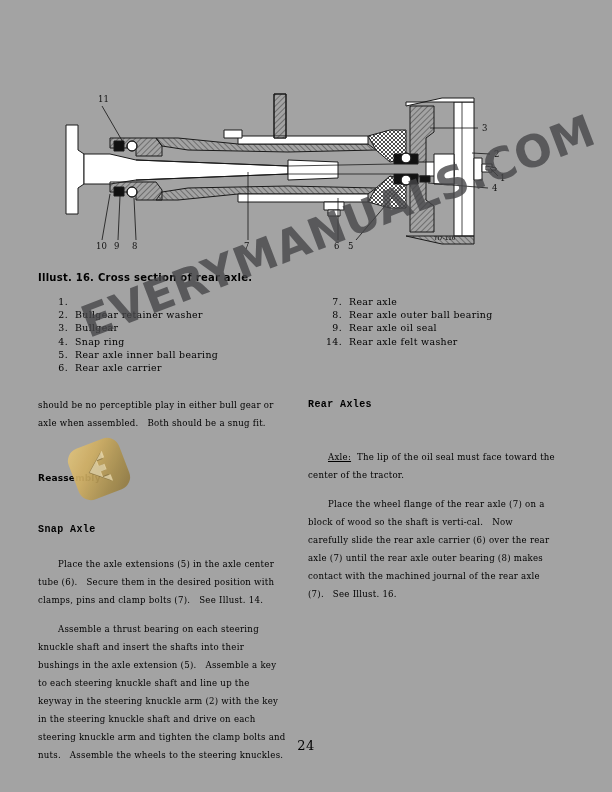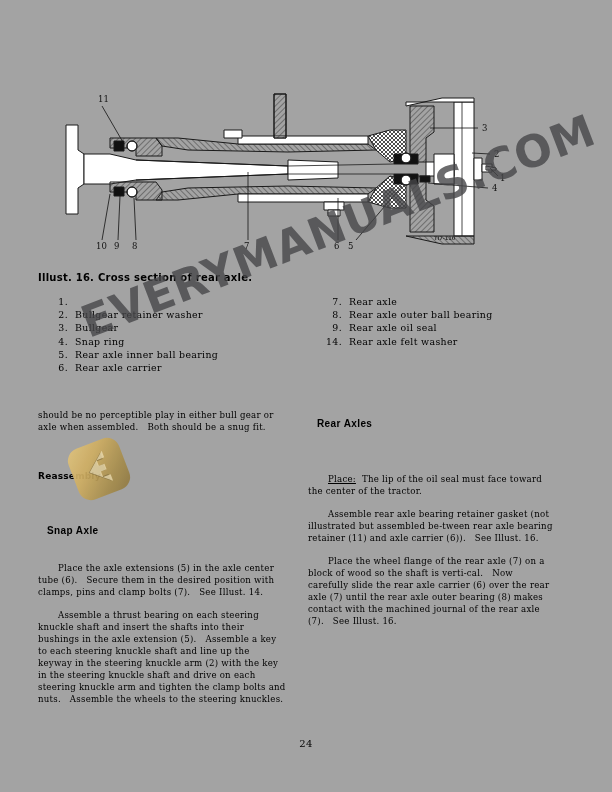--- a/index.html
+++ b/index.html
@@ -56,61 +56,61 @@
   .legend .num {
     display: inline-block;
     width: 20px;
     text-align: right;
     margin-right: 7px;
   }
 
   
   .col {
     position: absolute;
-    top: 409px;
+    top: 396px;
     width: 248px;
     font-family: "DejaVu Serif", serif;
     font-size: 8.6px;
-    line-height: 12px;
+    line-height: 18px;
     letter-spacing: 0.25px;
   }
   .col-a { left: 38px; }
   .col-b { left: 308px; }
 
   .para { margin: 0 0 11px 0; white-space: pre-wrap; }
   .para.indent { text-indent: 20px; }
   .para.noindent { text-indent: 0; }
 
   .h-section {
     font-family: "DejaVu Sans", sans-serif;
     font-weight: bold;
     font-size: 9px;
     letter-spacing: 0.2px;
     margin: 0 0 0 0;
   }
   .h-sub {
-    font-family: Liberation Sans, sans-serif;
+    font-family: Liberation Mono, monospace;
     font-weight: bold;
     font-size: 10px;
     letter-spacing: 0.4px;
-    margin: 9px;
+    margin: 0;
   }
   .spacer-lg { height: 34px; }
   .spacer-md { height: 26px; }
   .spacer-sm { height: 16px; }
   .u { text-decoration: underline; }
 
   
   .pageno {
     position: absolute;
     left: 0; right: 0;
     top: 738px;
     text-align: center;
     font-family: "DejaVu Serif", serif;
-    font-size: 10px;
+    font-size: 13px;
     letter-spacing: 0.5px;
   }
 
   
   .wm-text {
     position: absolute;
     left: 74px;
     top: 300px;
     transform: rotate(-21deg);
     transform-origin: left top;
@@ -329,22 +329,21 @@
     <div class="spacer-lg"></div>
     <div class="h-sub">Snap Axle</div>
     <div class="spacer-sm"></div>
     <p class="para indent">Place the axle extensions (5) in the axle center tube (6).   Secure them in the desired position with clamps, pins and clamp bolts (7).   See Illust. 14.</p>
     <p class="para indent">Assemble a thrust bearing on each steering knuckle shaft and insert the shafts into their bushings in the axle extension (5).   Assemble a key to each steering knuckle shaft and line up the keyway in the steering knuckle arm (2) with the key in the steering knuckle shaft and drive on each steering knuckle arm and tighten the clamp bolts and nuts.   Assemble the wheels to the steering knuckles.</p>
   </div>
 
   <div class="col col-b">
     <div class="h-sub">Rear Axles</div>
     <div class="spacer-lg"></div>
-    <p class="para indent"><span class="u">Place:</span><span>  The lip of the oil seal must face toward the center of the tractor.</span></p>
-    <p class="para indent">Assemble rear axle bearing retainer gasket (not illustrated but assembled be-tween rear axle bearing retainer (11) and axle carrier (6)).   See Illust. 16.</p>
+    <p class="para indent"><span class="u">Axle:</span><span>  The lip of the oil seal must face toward the center of the tractor.</span></p>
     <p class="para indent">Place the wheel flange of the rear axle (7) on a block of wood so the shaft is verti-cal.   Now carefully slide the rear axle carrier (6) over the rear axle (7) until the rear axle outer bearing (8) makes contact with the machined journal of the rear axle (7).   See Illust. 16.</p>
   </div>
 
   <div class="pageno">24</div>
 
   <div class="wm-badge">
     <svg width="54" height="54" viewBox="0 0 54 54" xmlns="http://www.w3.org/2000/svg">
       <path d="M34,12 L16,27 L34,42 L34,35 L27,35 L27,30 L33,30 L33,24 L27,24 L27,19 L34,19 Z" fill="#6b5a30" opacity="0.55"></path>
       <path d="M36,11 L17,27 L36,43 L36,36 L28,36 L28,30 L34,30 L34,24 L28,24 L28,18 L36,18 Z" fill="#f2e2b4" opacity="0.75"></path>
     </svg>

